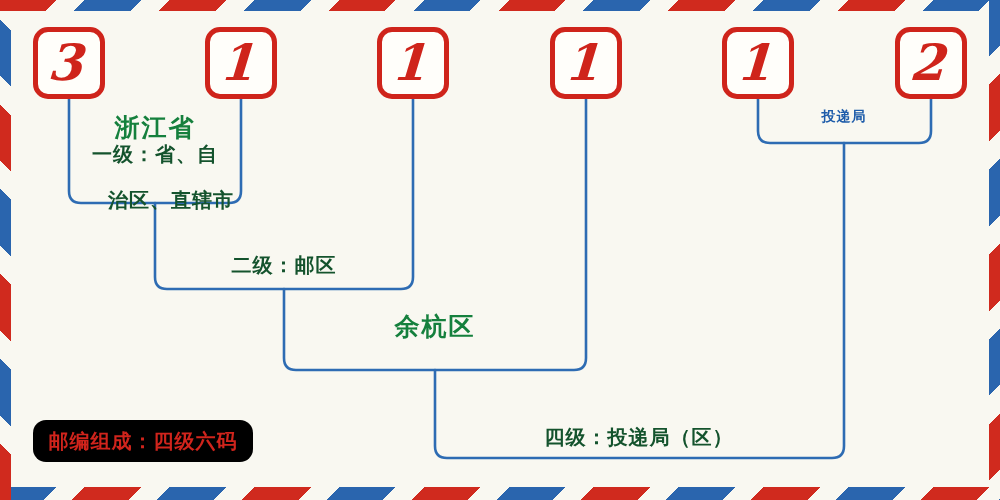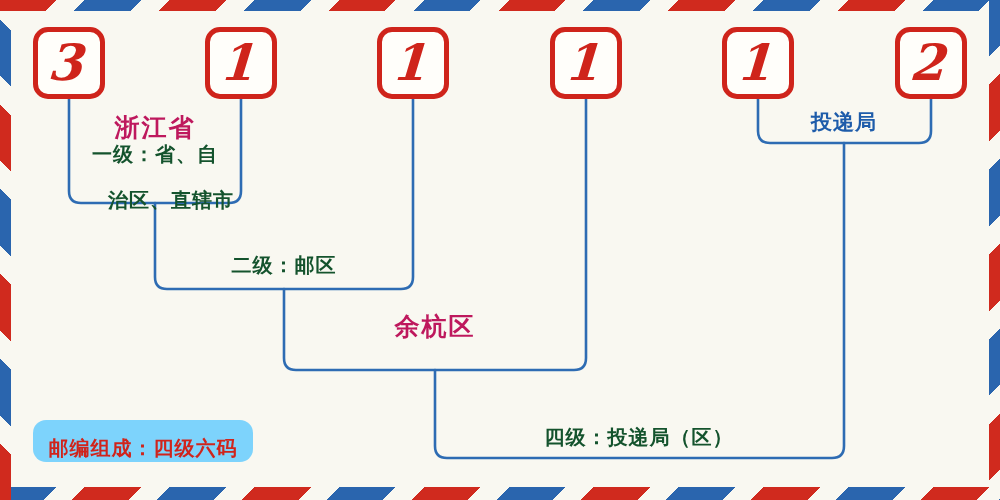--- a/index.html
+++ b/index.html
@@ -30,28 +30,28 @@
     font-family:"DejaVu Serif","Liberation Serif",serif;
     font-style:italic;font-weight:bold;
     font-size:50px;line-height:1;color:#cf241b;
     transform:skewX(-6deg);
   }
   
   .connectors{position:absolute;left:0;top:0;width:1000px;height:500px;}
   .connectors path{fill:none;stroke:#2e6cb3;stroke-width:2.6;stroke-linecap:round;}
   
   .lbl{position:absolute;transform:translateX(-50%);white-space:pre;text-align:center;font-weight:bold;}
-  .blue-title{color:#be185d;font-size:25px;letter-spacing:2px;}
-  .blue-sub{color:#1e5caa;font-size:21px;letter-spacing:1px;}
+  .blue-title{color:#15803d;font-size:25px;letter-spacing:2px;}
+  .blue-sub{color:#1e5caa;font-size:14px;letter-spacing:1px;}
   .red-lbl{color:#14532d;font-size:20px;line-height:23px;letter-spacing:1px;}
   
   .pill{
     position:absolute;left:33px;top:420px;width:220px;height:42px;
-    background:#7dd3fc;border-radius:13px;
-    display:flex;align-items:flex-end;justify-content:center;
+    background:#000000;border-radius:13px;
+    display:flex;align-items:center;justify-content:center;
   }
   .pill span{color:#d0241c;font-weight:bold;font-size:20px;letter-spacing:1px;}
 </style>
 </head>
 <body>
 
 <div class="canvas">
 
   <div class="stripe stripe-top"></div>
   <div class="stripe stripe-bottom"></div>

